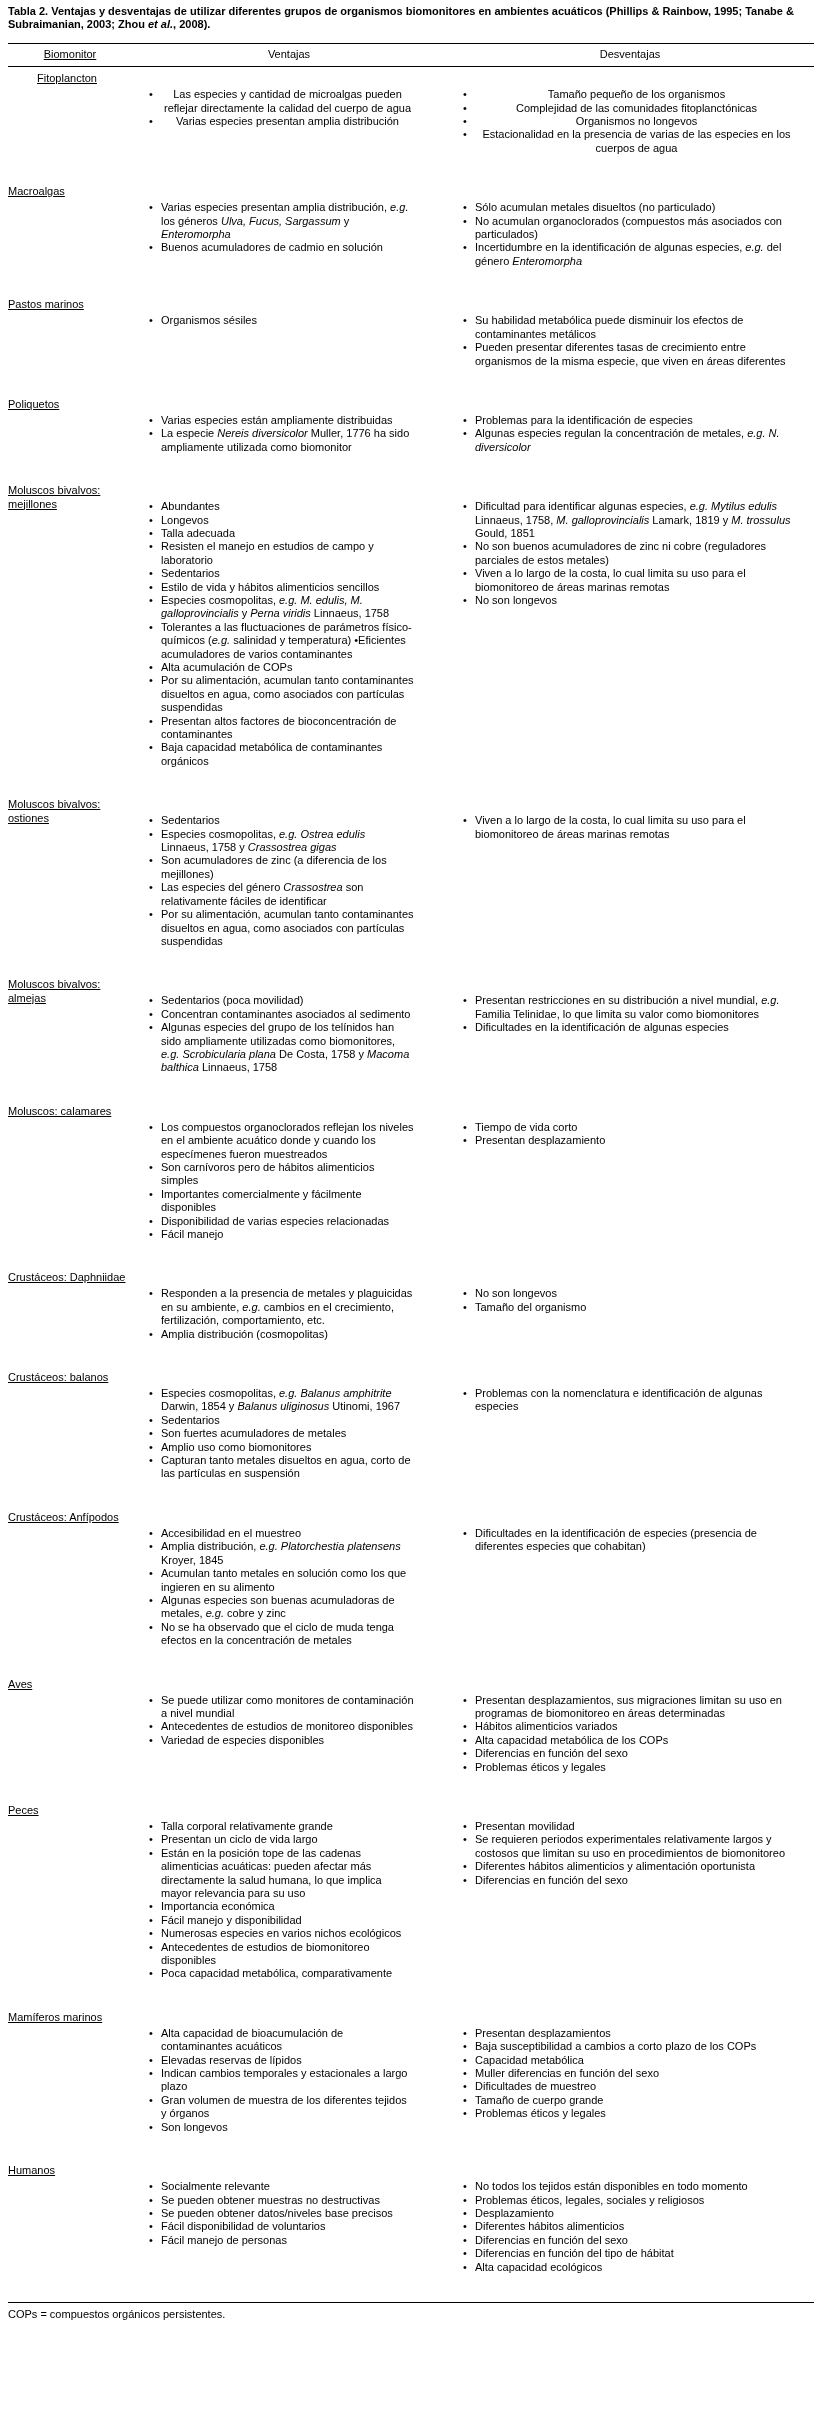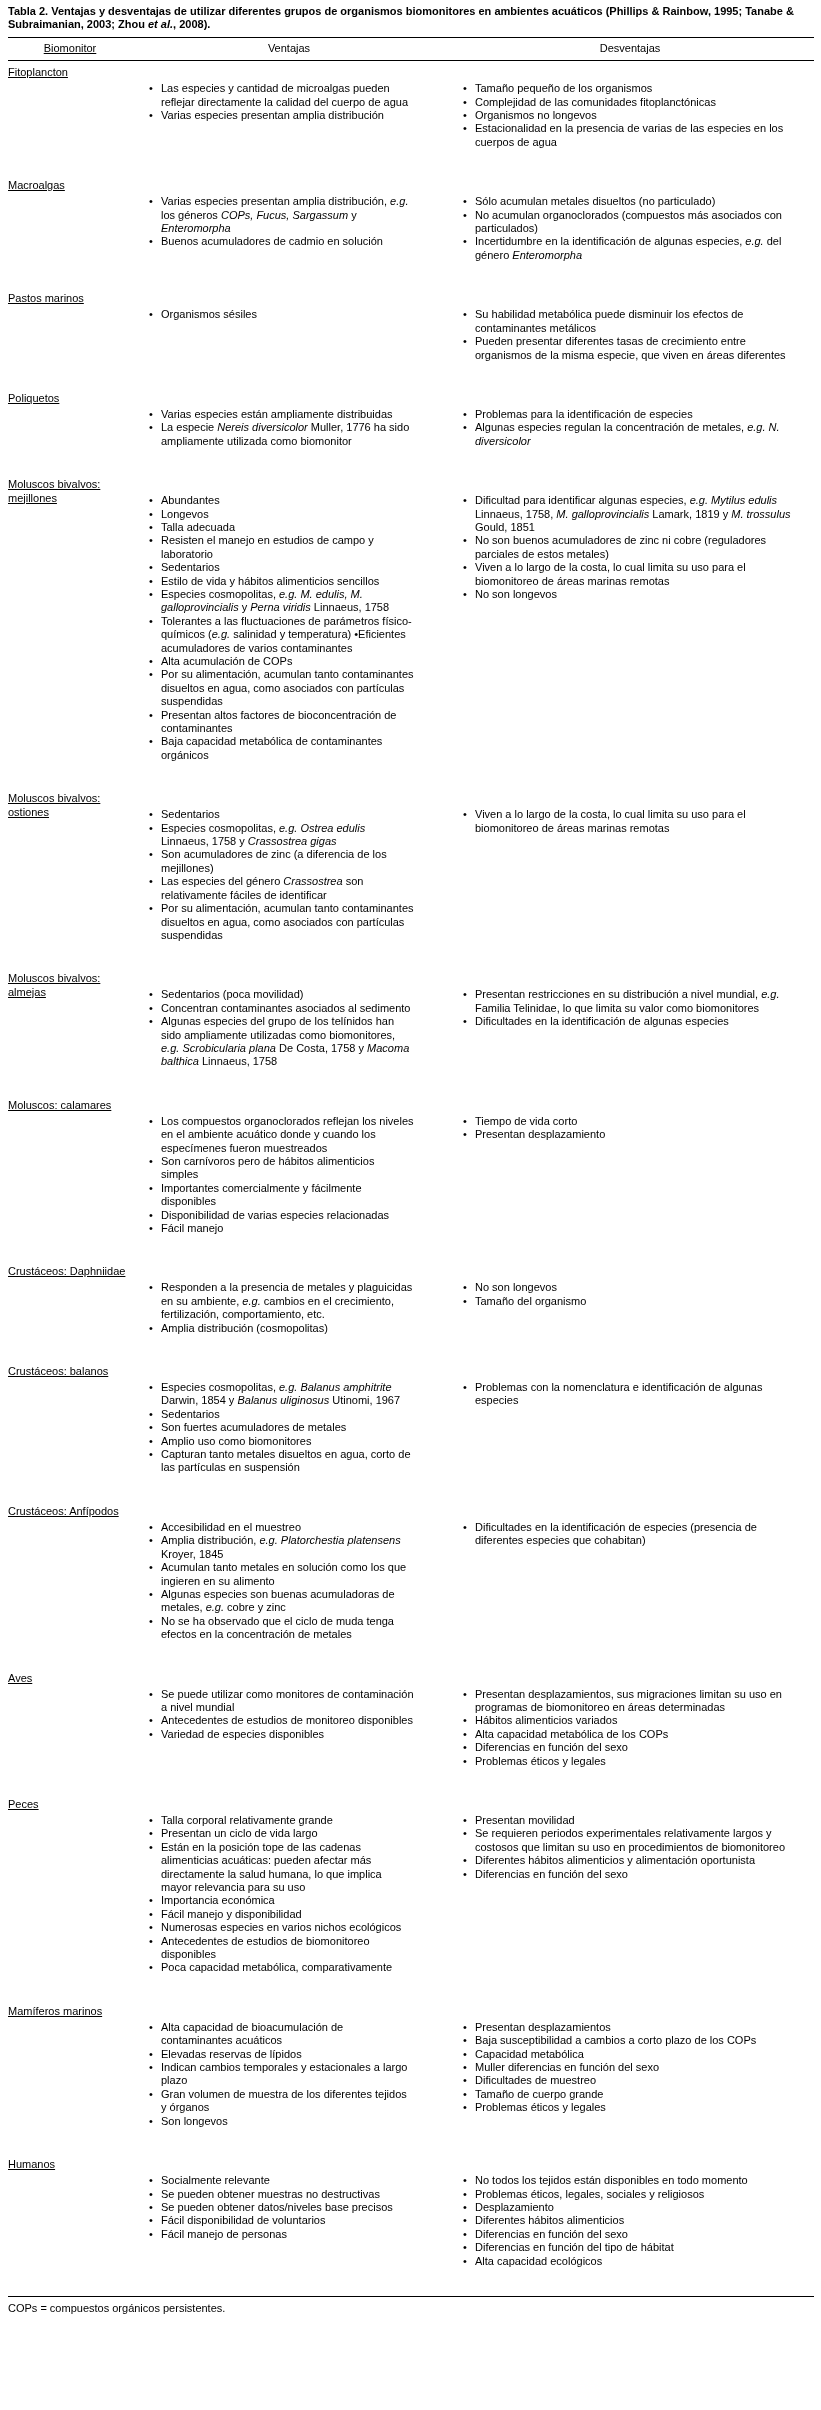--- a/index.html
+++ b/index.html
@@ -7,40 +7,40 @@
     width: 821px;
     color: #000;
     font-family: "Liberation Sans", sans-serif;
     font-size: 11px;
     line-height: 1.22;
     -webkit-font-smoothing: antialiased;
   }
   .page { padding: 5px 7px 12px 8px; }
   .caption {
     font-weight: bold;
-    margin: 0 0 5px 0;
+    margin: 0 0 11px 0;
   }
   table.biomonitor-table {
     width: 100%;
     border-collapse: collapse;
     border-top: 1.5px solid #000;
     border-bottom: 1.5px solid #000;
   }
   table.biomonitor-table thead th {
     font-weight: normal;
     text-align: center;
     padding: 4px 0 5px 0;
     border-bottom: 1px solid #000;
   }
   th.col-biomonitor, td.biomonitor { width: 118px; text-decoration: underline; }
   th.col-ventajas,   td.ventajas-cell { width: 298px; }
   td { vertical-align: top; padding: 2px 0 12px 0; }
   td.biomonitor { padding-right: 6px; }
   td.ventajas-cell { padding-right: 16px; }
-  tbody tr:first-child td { padding-top: 5px; }
+  tbody tr:first-child td { padding-top: 5px; text-align: center; }
   ul.bullet-list { margin: 16px; padding: 0; list-style: none; }
   ul.bullet-list li { position: relative; padding-left: 13px; margin: 0; }
   ul.bullet-list li::before { content: "\2022"; position: absolute; left: 1px; }
   .footnote { margin-top: 5px; }
 </style>
 </head>
 <body>
 
 <div class="page">
 
@@ -69,21 +69,21 @@
               <li>Complejidad de las comunidades fitoplanctónicas</li>
               <li>Organismos no longevos</li>
               <li>Estacionalidad en la presencia de varias de las especies en los cuerpos de agua</li>
             </ul>
           </td>
         </tr>
         <tr>
           <td class="biomonitor">Macroalgas</td>
           <td class="ventajas-cell">
             <ul class="bullet-list">
-              <li>Varias especies presentan amplia distribución, <i>e.g.</i> los géneros <i>COPs, Fucus, Sargassum</i> y <i>Enteromorpha</i></li>
+              <li>Varias especies presentan amplia distribución, <i>e.g.</i> los géneros <i>Ulva, Fucus, Sargassum</i> y <i>Enteromorpha</i></li>
               <li>Buenos acumuladores de cadmio en solución</li>
             </ul>
           </td>
           <td class="desventajas-cell">
             <ul class="bullet-list">
               <li>Sólo acumulan metales disueltos (no particulado)</li>
               <li>No acumulan organoclorados (compuestos más asociados con particulados)</li>
               <li>Incertidumbre en la identificación de algunas especies, <i>e.g.</i> del género <i>Enteromorpha</i></li>
             </ul>
           </td>

